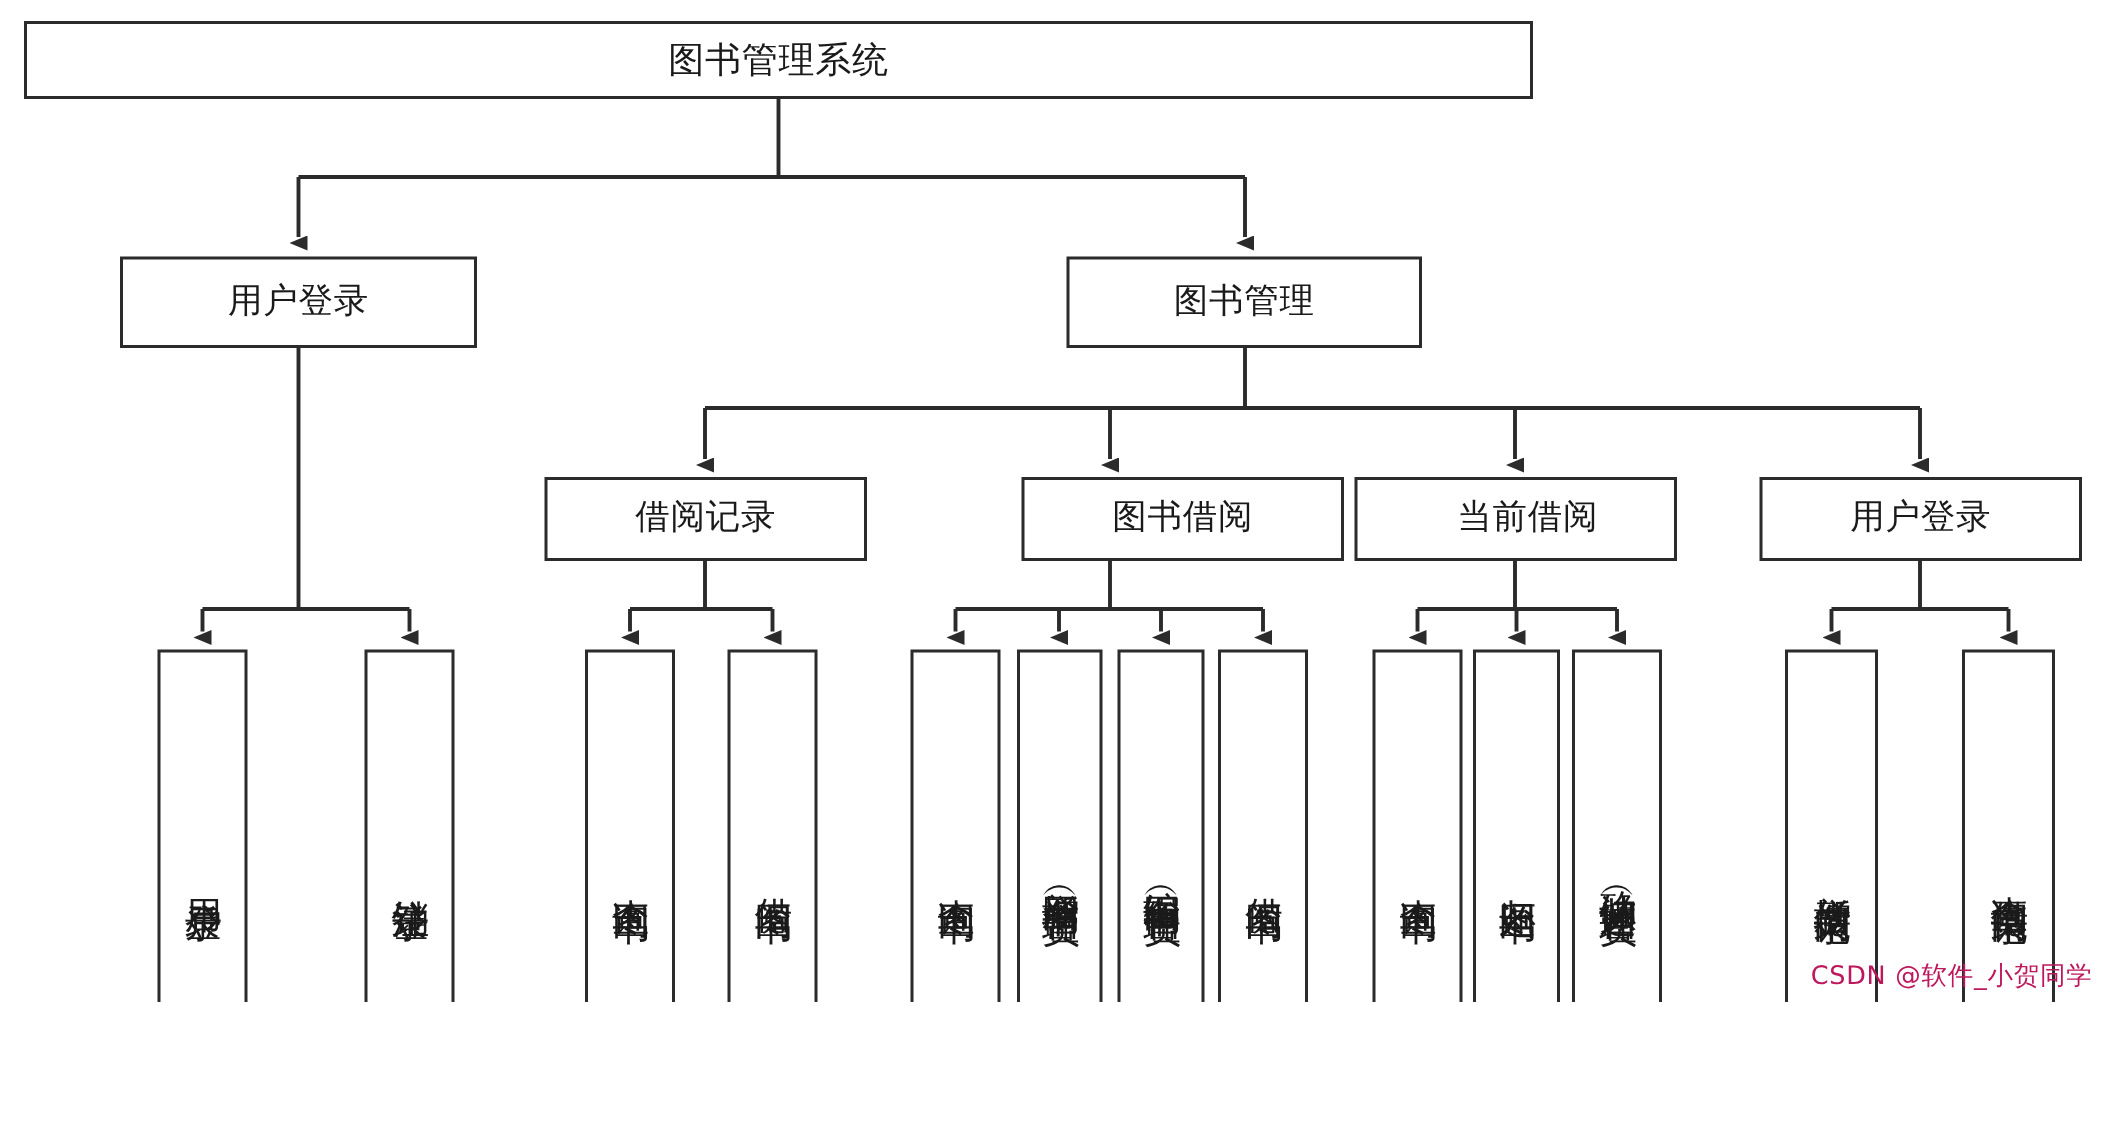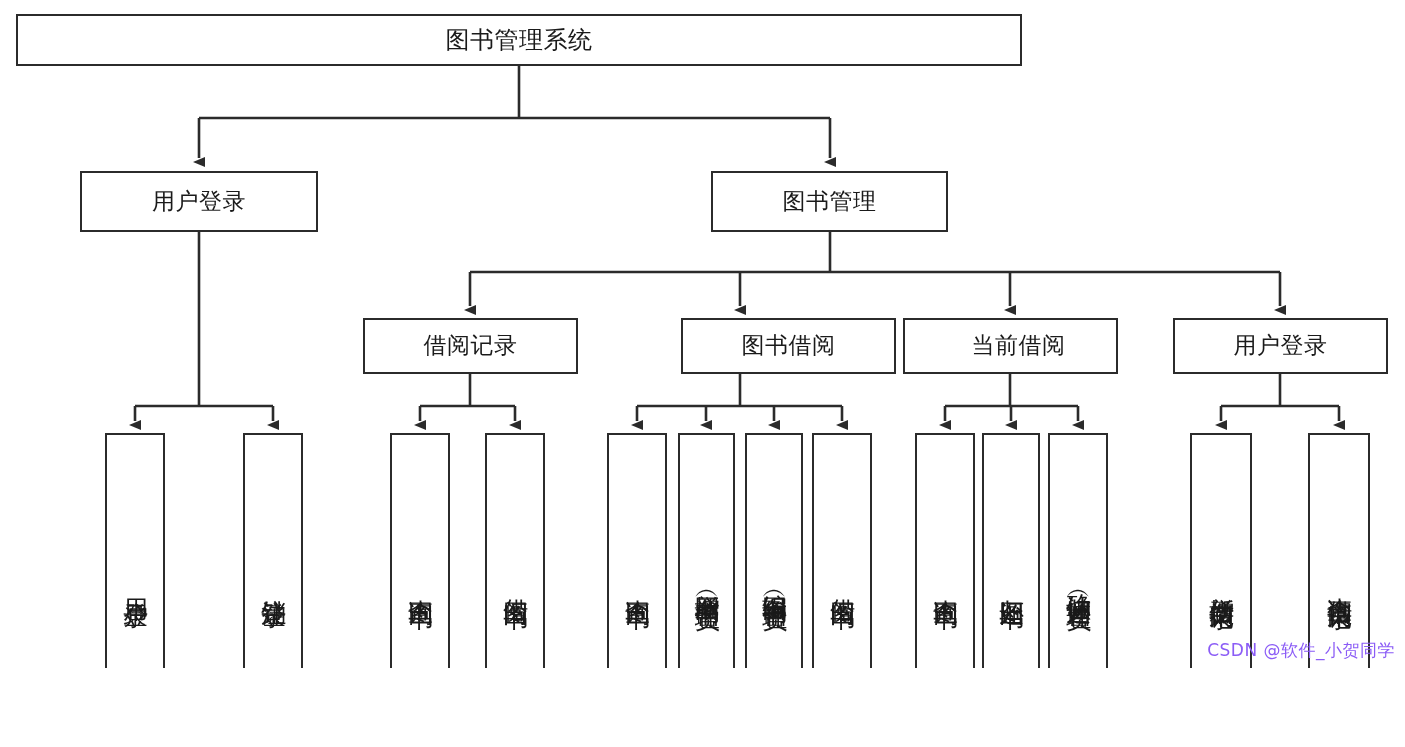--- a/index.html
+++ b/index.html
@@ -60,21 +60,21 @@
     font-size: 25px;
     line-height: 1.05;
     letter-spacing: 2px;
     max-height: 100%;
   }
   #watermark {
     position: absolute;
     right: 10px;
     bottom: 6px;
     font-size: 17px;
-    color: #8b5cf6;
+    color: #be185d;
     letter-spacing: 0.5px;
     z-index: 5;
     white-space: nowrap;
     font-family: "DejaVu Sans", "Liberation Sans", sans-serif;
   }
 </style>
 </head>
 <body>
 
 <div id="canvas">

